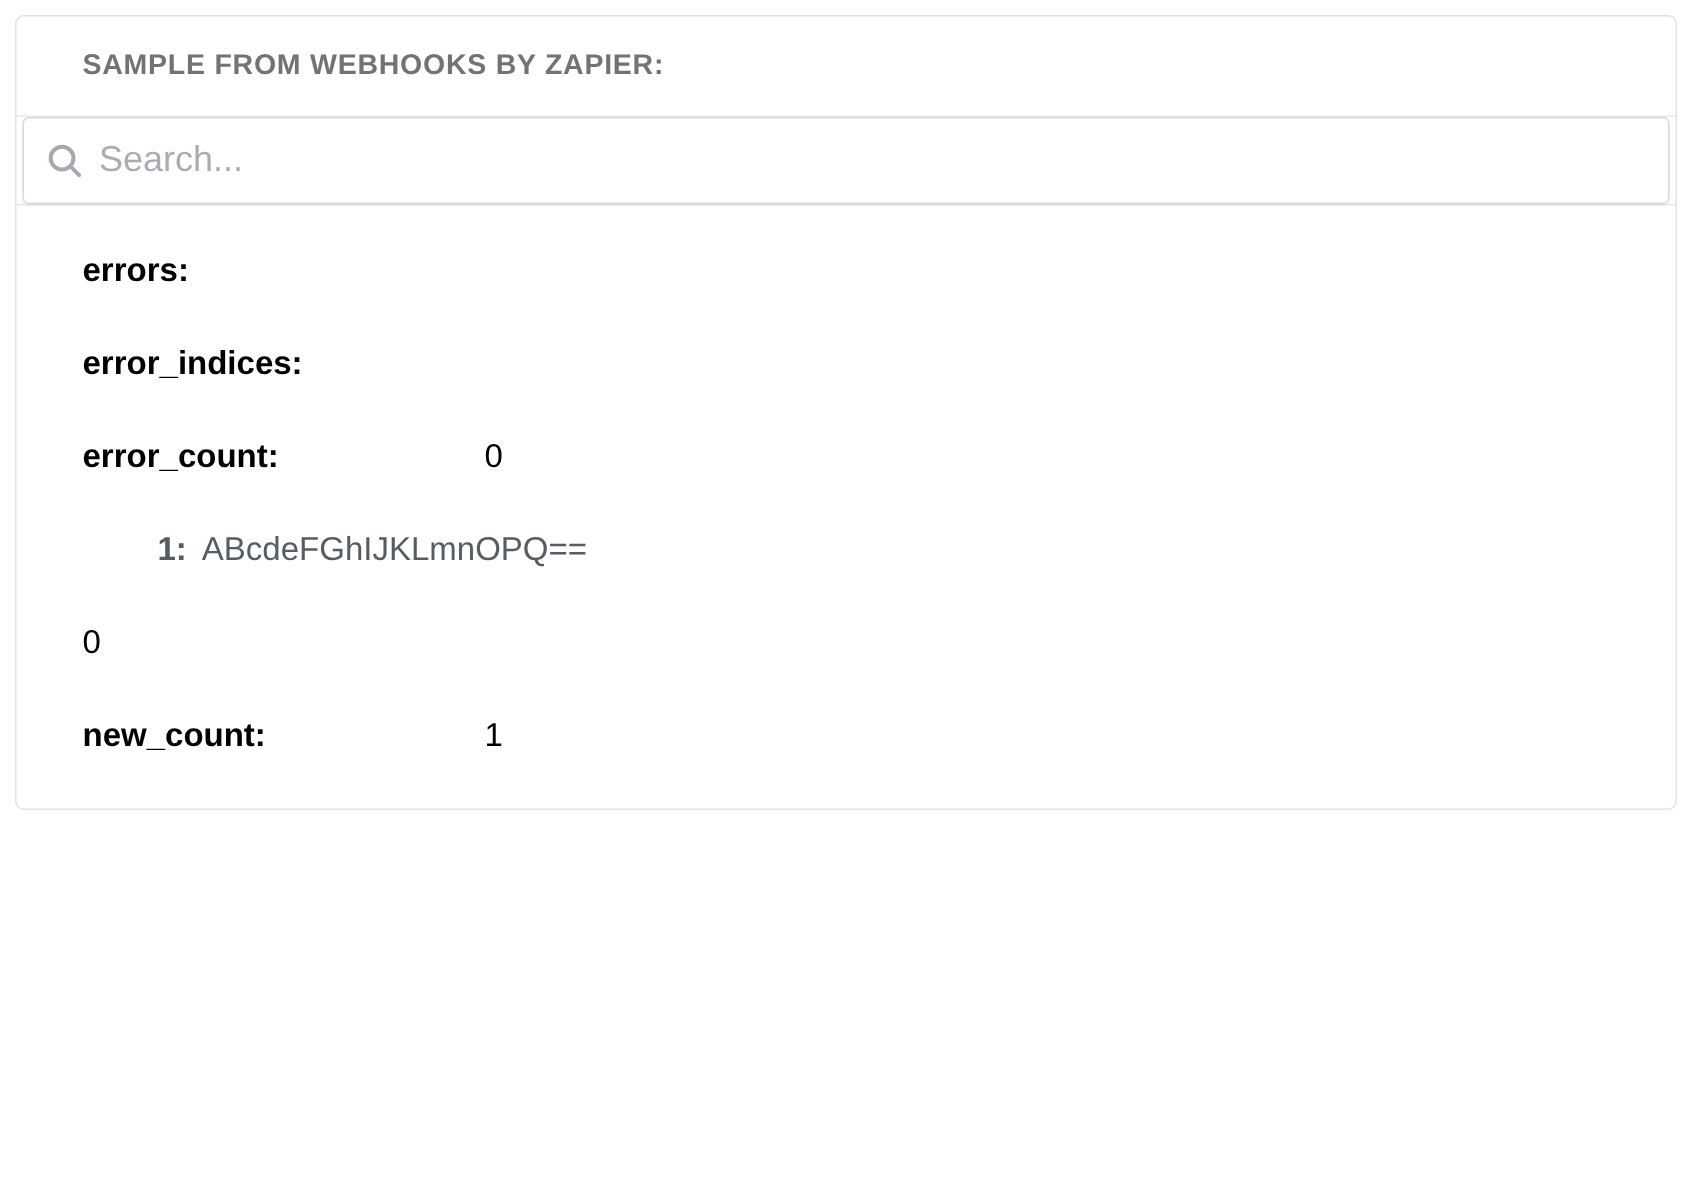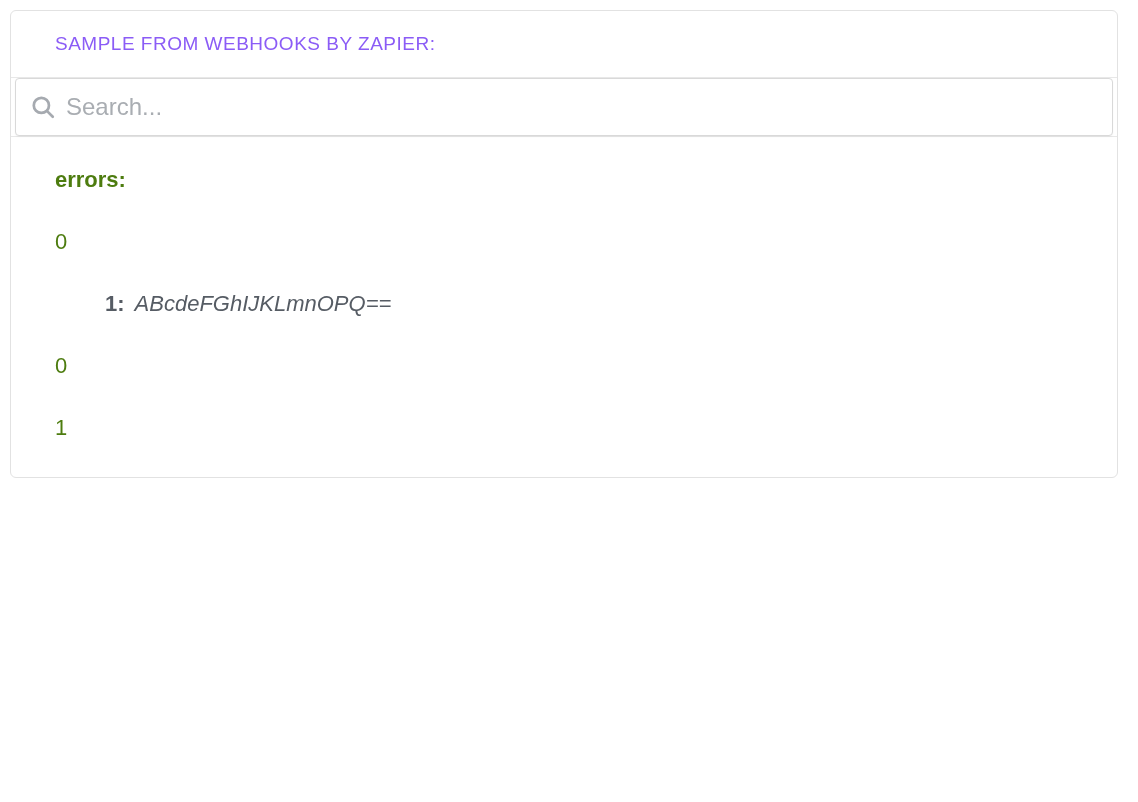--- a/index.html
+++ b/index.html
@@ -18,23 +18,23 @@
       border-radius: 6px;
       width: 1108px;
       background: #ffffff;
     }
     .panel-header {
       padding: 22px 30px 22px 44px;
       border-bottom: 1px solid #e8e8e8;
     }
     .panel-title {
       font-size: 19px;
-      font-weight: 400;
+      font-weight: 700;
       letter-spacing: 0.5px;
-      color: #8b5cf6;
+      color: #737373;
     }
     .search-wrap {
       padding: 0;
       border-bottom: 1px solid #e8e8e8;
     }
     .search-box {
       margin: 0 4px;
       border: 1px solid #d9d9d9;
       border-radius: 4px;
       background: #ffffff;
@@ -61,21 +61,21 @@
       color: #a9adb2;
     }
     .fields {
       padding: 30px 44px 24px 44px;
     }
     .field-row {
       display: flex;
       align-items: flex-end;
       margin-bottom: 36px;
       font-size: 22px;
-      color: #4d7c0f;
+      color: #000000;
     }
     .field-row:last-child {
       margin-bottom: 12px;
     }
     .field-key {
       font-weight: 700;
       width: 268px;
       flex-shrink: 0;
     }
     .field-value {
@@ -88,21 +88,20 @@
       margin-left: 50px;
       font-size: 22px;
       color: #565c64;
     }
     .nested-key {
       font-weight: 700;
       margin-right: 10px;
     }
     .nested-value {
       font-weight: 400;
-      font-style: italic;
     }
   </style>
 </head>
 <body>
 
 <div class="panel">
 
   <div class="panel-header">
     <div class="panel-title">SAMPLE FROM WEBHOOKS BY ZAPIER:</div>
   </div>
@@ -117,35 +116,41 @@
     </div>
   </div>
 
   <div class="fields">
 
     <div class="field-row">
       <span class="field-key">errors:</span>
       <span class="field-value"></span>
     </div>
 
+    <div class="field-row">
+      <span class="field-key">error_indices:</span>
+      <span class="field-value"></span>
+    </div>
 
     <div class="field-row">
+      <span class="field-key">error_count:</span>
       <span class="field-value">0</span>
     </div>
 
 
     <div class="nested-row">
       <span class="nested-key">1:</span>
       <span class="nested-value">ABcdeFGhIJKLmnOPQ==</span>
     </div>
 
     <div class="field-row">
       <span class="field-value">0</span>
     </div>
 
 
     <div class="field-row">
+      <span class="field-key">new_count:</span>
       <span class="field-value">1</span>
     </div>
 
   </div>
 
 </div>
 
 </body></html>

